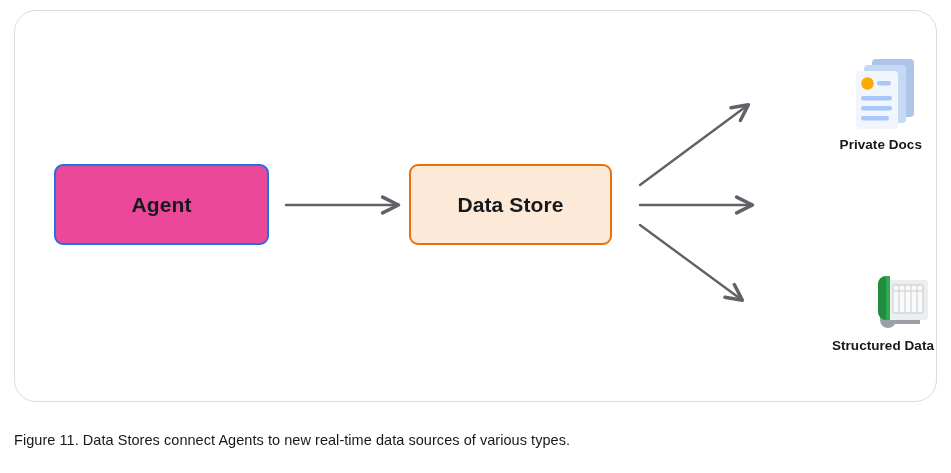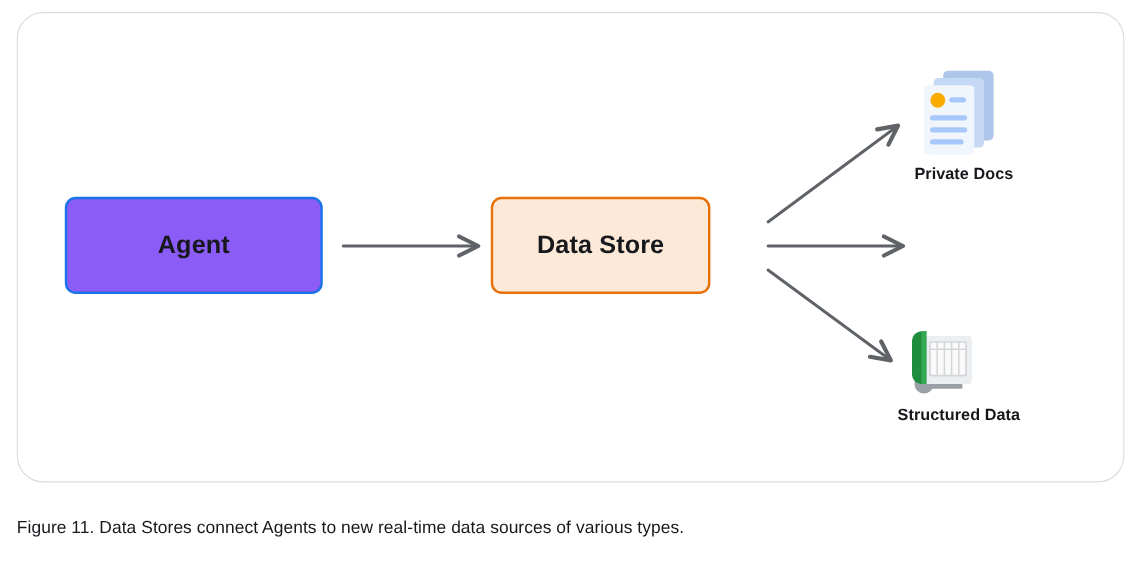--- a/index.html
+++ b/index.html
@@ -50,46 +50,46 @@
     font-weight: 600;
     letter-spacing: 0.1px;
     color: #16181c;
   }
   #agent-node {
     left: 54px;
     top: 164px;
     width: 215px;
     height: 81px;
     border: 2.2px solid #1a73e8;
-    background: #8b5cf6;
+    background: #ec4899;
   }
   #datastore-node {
     left: 409px;
     top: 164px;
-    width: 183px;
+    width: 203px;
     height: 81px;
     border: 2.2px solid #e8710a;
     background: #fce9d8;
   }
 
   
   #arrow-layer {
     position: absolute;
     left: 0; top: 0;
     width: 951px;
     height: 412px;
     pointer-events: none;
   }
 
   
   .source-item {
     position: absolute;
     display: flex;
     flex-direction: column;
-    align-items: flex-start;
+    align-items: flex-end;
   }
   .source-label {
     font-size: 13.5px;
     font-weight: 600;
     color: #16181c;
     letter-spacing: 0.05px;
     margin-top: 4px;
     white-space: nowrap;
   }
   #source-private-docs { left: 762px; top: 55px; width: 160px; }

